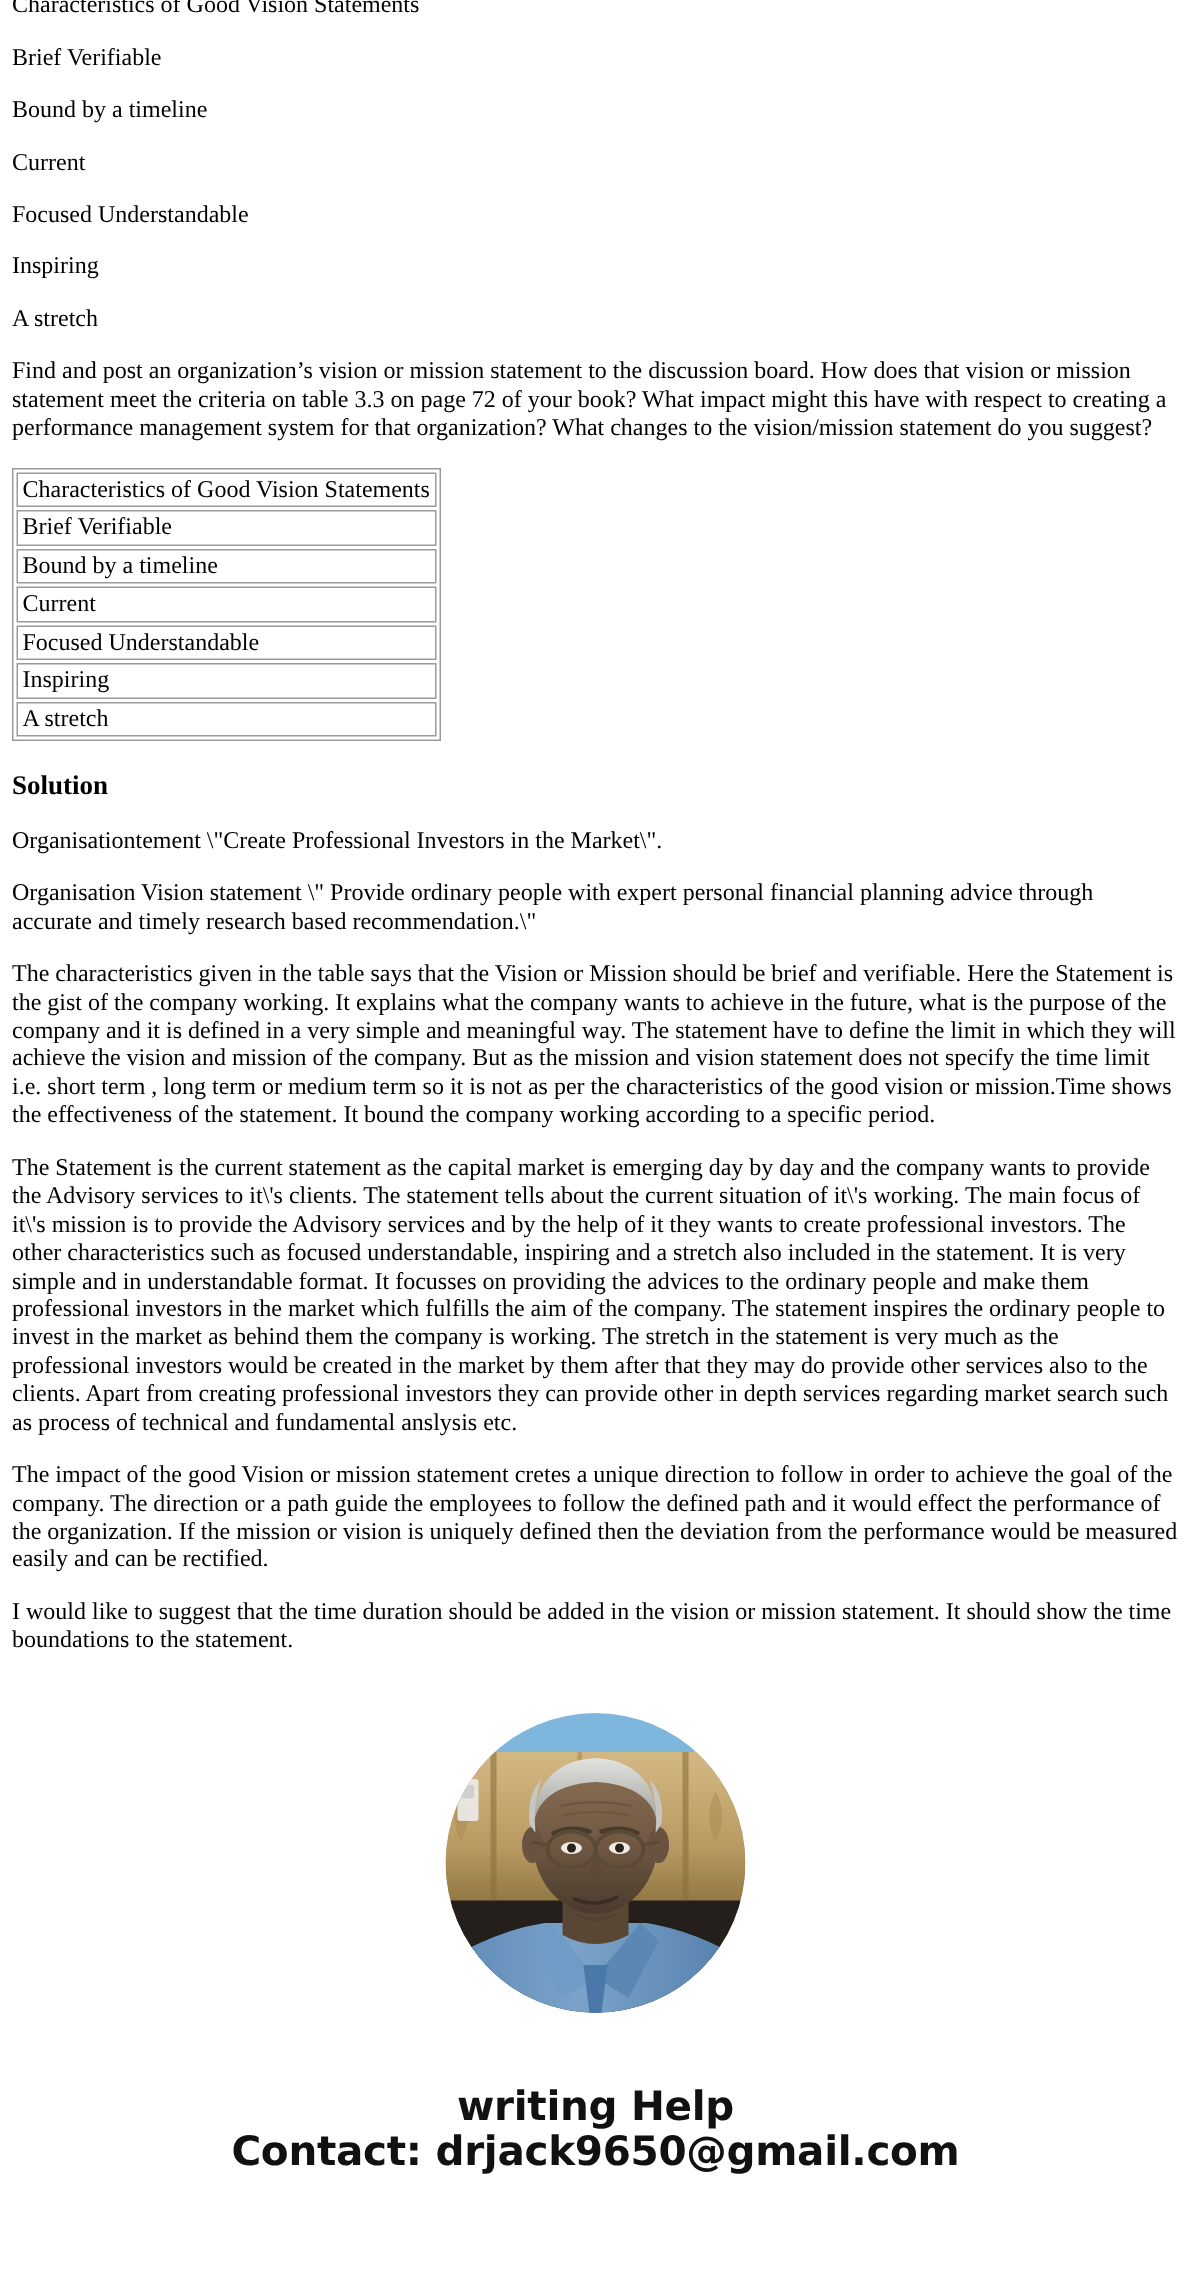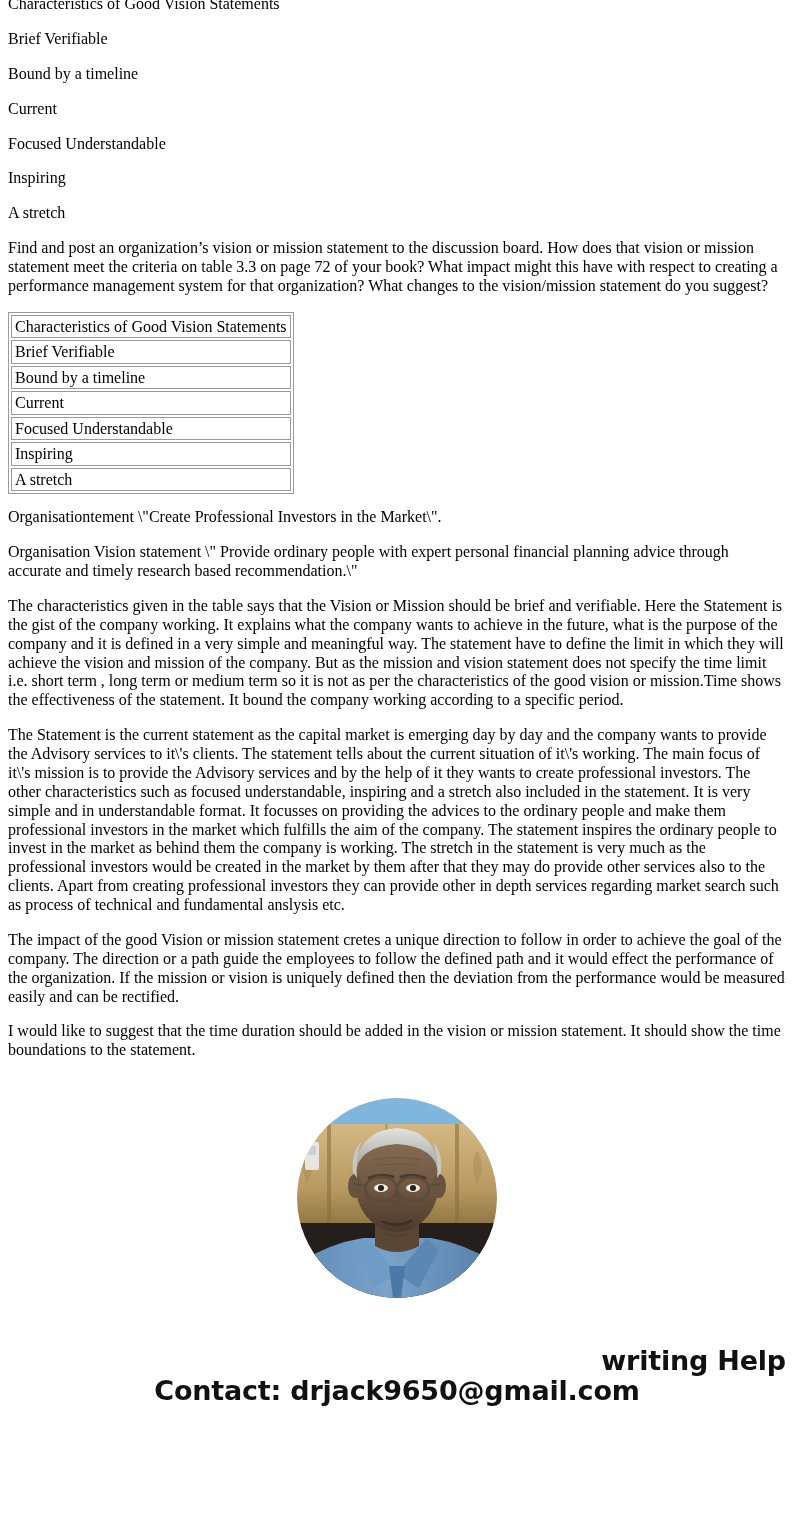--- a/index.html
+++ b/index.html
@@ -84,21 +84,21 @@
     margin-top: 48px;
     text-align: center;
     font-family: "DejaVu Sans", "Liberation Sans", sans-serif;
     font-weight: bold;
     font-size: 27px;
     line-height: 1.12;
     color: #111111;
     letter-spacing: -0.2px;
     padding-bottom: 20px;
   }
-  .footer .line2 { display: block; text-align: right; }
+  .footer .line2 { display: block; }
   .footer .line3 { display: block; }
 </style>
 </head>
 <body>
 
 <div class="page">
 
   <p class="para">Characteristics of Good Vision Statements</p>
   <p class="para">Brief Verifiable</p>
   <p class="para">Bound by a timeline</p>
@@ -128,20 +128,21 @@
       </tr>
       <tr>
         <td>Inspiring</td>
       </tr>
       <tr>
         <td>A stretch</td>
       </tr>
     </tbody>
   </table>
 
+  <h3 class="solution-heading">Solution</h3>
 
   <p class="para">Organisationtement \"Create Professional Investors in the Market\".</p>
   <p class="para">Organisation Vision statement \" Provide ordinary people with expert personal financial planning advice through accurate and timely research based recommendation.\"</p>
   <p class="para">The characteristics given in the table says that the Vision or Mission should be brief and verifiable. Here the Statement is the gist of the company working. It explains what the company wants to achieve in the future, what is the purpose of the company and it is defined in a very simple and meaningful way. The statement have to define the limit in which they will achieve the vision and mission of the company. But as the mission and vision statement does not specify the time limit i.e. short term , long term or medium term so it is not as per the characteristics of the good vision or mission.Time shows the effectiveness of the statement. It bound the company working according to a specific period.</p>
   <p class="para">The Statement is the current statement as the capital market is emerging day by day and the company wants to provide the Advisory services to it\'s clients. The statement tells about the current situation of it\'s working. The main focus of it\'s mission is to provide the Advisory services and by the help of it they wants to create professional investors. The other characteristics such as focused understandable, inspiring and a stretch also included in the statement. It is very simple and in understandable format. It focusses on providing the advices to the ordinary people and make them professional investors in the market which fulfills the aim of the company. The statement inspires the ordinary people to invest in the market as behind them the company is working. The stretch in the statement is very much as the professional investors would be created in the market by them after that they may do provide other services also to the clients. Apart from creating professional investors they can provide other in depth services regarding market search such as process of technical and fundamental anslysis etc.</p>
   <p class="para">The impact of the good Vision or mission statement cretes a unique direction to follow in order to achieve the goal of the company. The direction or a path guide the employees to follow the defined path and it would effect the performance of the organization. If the mission or vision is uniquely defined then the deviation from the performance would be measured easily and can be rectified.</p>
   <p class="para">I would like to suggest that the time duration should be added in the vision or mission statement. It should show the time boundations to the statement.</p>
 
   <div class="avatar-wrap">
     <div class="avatar">

